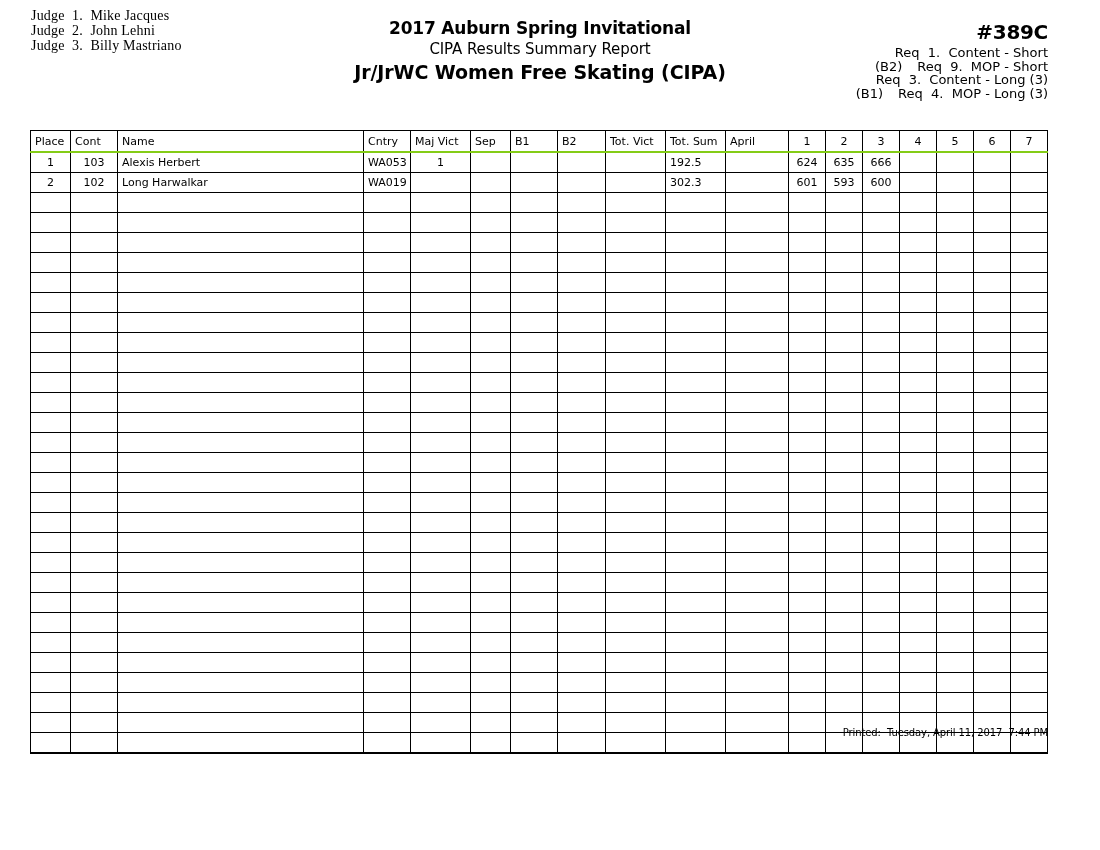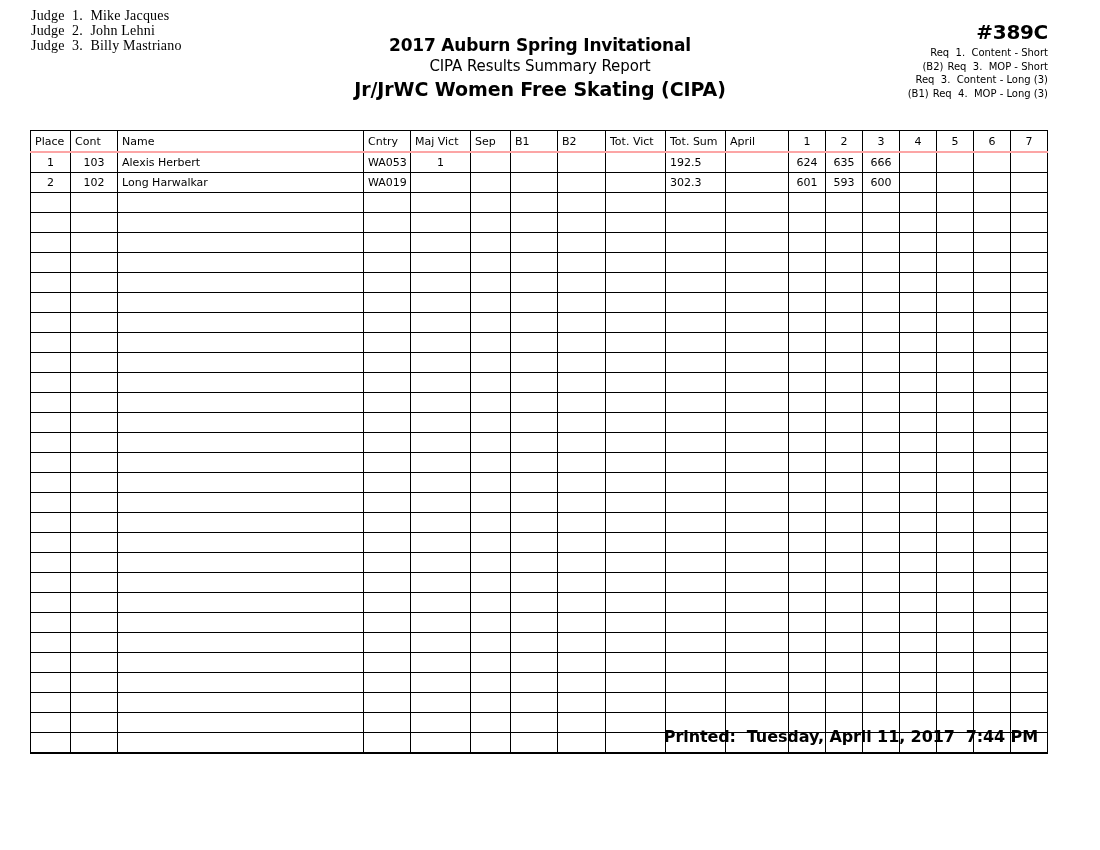--- a/index.html
+++ b/index.html
@@ -39,21 +39,20 @@
     left: 180px;
     top: 18px;
     width: 720px;
     text-align: center;
   }
   #event-title {
     font-size: 17px;
     font-weight: bold;
     line-height: 21px;
     letter-spacing: -0.2px;
-    margin-top: 17px;
   }
   #venue-line {
     font-size: 14.5px;
     font-weight: normal;
     line-height: 19px;
     letter-spacing: -0.1px;
   }
   #category-title {
     font-size: 19px;
     font-weight: bold;
@@ -75,33 +74,33 @@
     text-align: right;
   }
   #event-number {
     font-size: 20px;
     font-weight: bold;
     line-height: 24px;
     letter-spacing: -0.3px;
   }
   #req-list {
     margin-top: 2px;
-    font-size: 10px;
+    font-size: 13px;
     line-height: 13.5px;
   }
   .req-row {
     display: flex;
     justify-content: flex-end;
     align-items: baseline;
     white-space: pre;
   }
   .req-bonus {
     width: 30px;
     text-align: right;
-    padding-right: 4px;
+    padding-right: 15px;
   }
   .req-label {
     text-align: left;
     white-space: pre;
   }
 
   
   #results-table {
     position: absolute;
     left: 30px;
@@ -130,21 +129,21 @@
     height: 19px;
     padding: 0 4px;
     font-weight: normal;
     font-size: 11px;
     line-height: 17px;
     overflow: hidden;
     white-space: nowrap;
   }
   #results-table thead th {
     text-align: left;
-    border-bottom: 2px solid #fca5a5;
+    border-bottom: 2px solid #84cc16;
     height: 20px;
   }
   #results-table thead th.th-center {
     text-align: center;
     padding: 0 2px;
   }
   #results-table tbody td {
     height: 19px;
   }
   .td-center { text-align: center; }
@@ -153,26 +152,25 @@
   #results-table tbody tr.last-row td {
     border-bottom: 2px solid #000000;
   }
 
   
   #printed-line {
     position: absolute;
     left: 0;
     top: 727px;
     width: 1018px;
-    padding-left: 20px;
+    padding-left: 30px;
     text-align: right;
-    font-size: 16px;
+    font-size: 10px;
     letter-spacing: -0.1px;
     white-space: pre;
-    font-weight: bold;
   }
 </style>
 </head>
 <body>
 
 <div id="judges-block">
     <div class="judge-line"><span class="judge-word">Judge</span><span class="judge-num">  1.</span><span class="judge-name">  Mike Jacques</span></div>
     <div class="judge-line"><span class="judge-word">Judge</span><span class="judge-num">  2.</span><span class="judge-name">  John Lehni</span></div>
     <div class="judge-line"><span class="judge-word">Judge</span><span class="judge-num">  3.</span><span class="judge-name">  Billy Mastriano</span></div>
   </div>
@@ -180,21 +178,21 @@
 <div id="title-block">
   <div id="event-title">2017 Auburn Spring Invitational</div>
   <div id="report-subtitle">CIPA Results Summary Report</div>
   <div id="category-title">Jr/JrWC Women Free Skating (CIPA)</div>
 </div>
 
 <div id="right-block">
   <div id="event-number">#389C</div>
   <div id="req-list">
       <div class="req-row"><span class="req-bonus"></span><span class="req-label">Req  1.  Content - Short</span></div>
-      <div class="req-row"><span class="req-bonus">(B2)</span><span class="req-label">Req  3.  MOP - Short</span></div>
+      <div class="req-row"><span class="req-bonus">(B2)</span><span class="req-label">Req  9.  MOP - Short</span></div>
       <div class="req-row"><span class="req-bonus"></span><span class="req-label">Req  3.  Content - Long (3)</span></div>
       <div class="req-row"><span class="req-bonus">(B1)</span><span class="req-label">Req  4.  MOP - Long (3)</span></div>
     </div>
 </div>
 
 <table id="results-table">
   <colgroup>
     <col class="c-place">
       <col class="c-cont">
       <col class="c-name">

